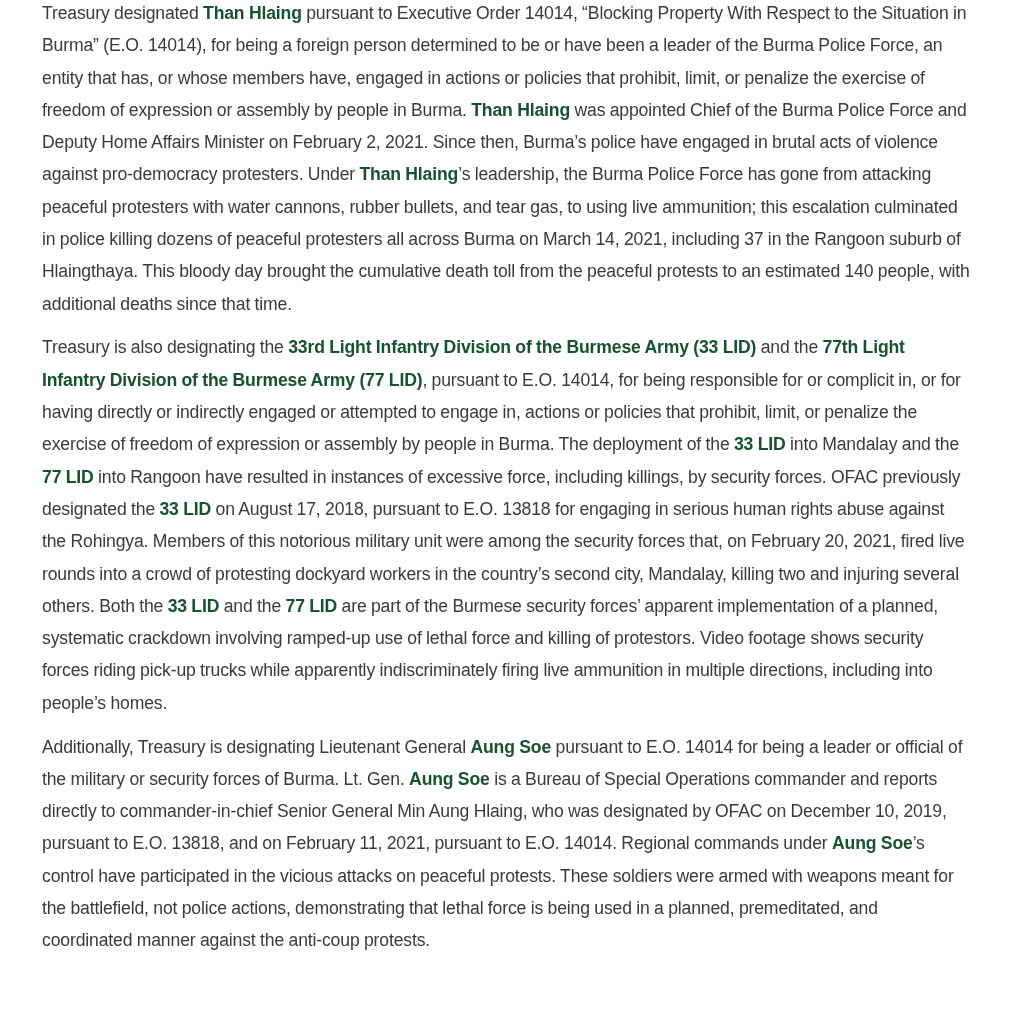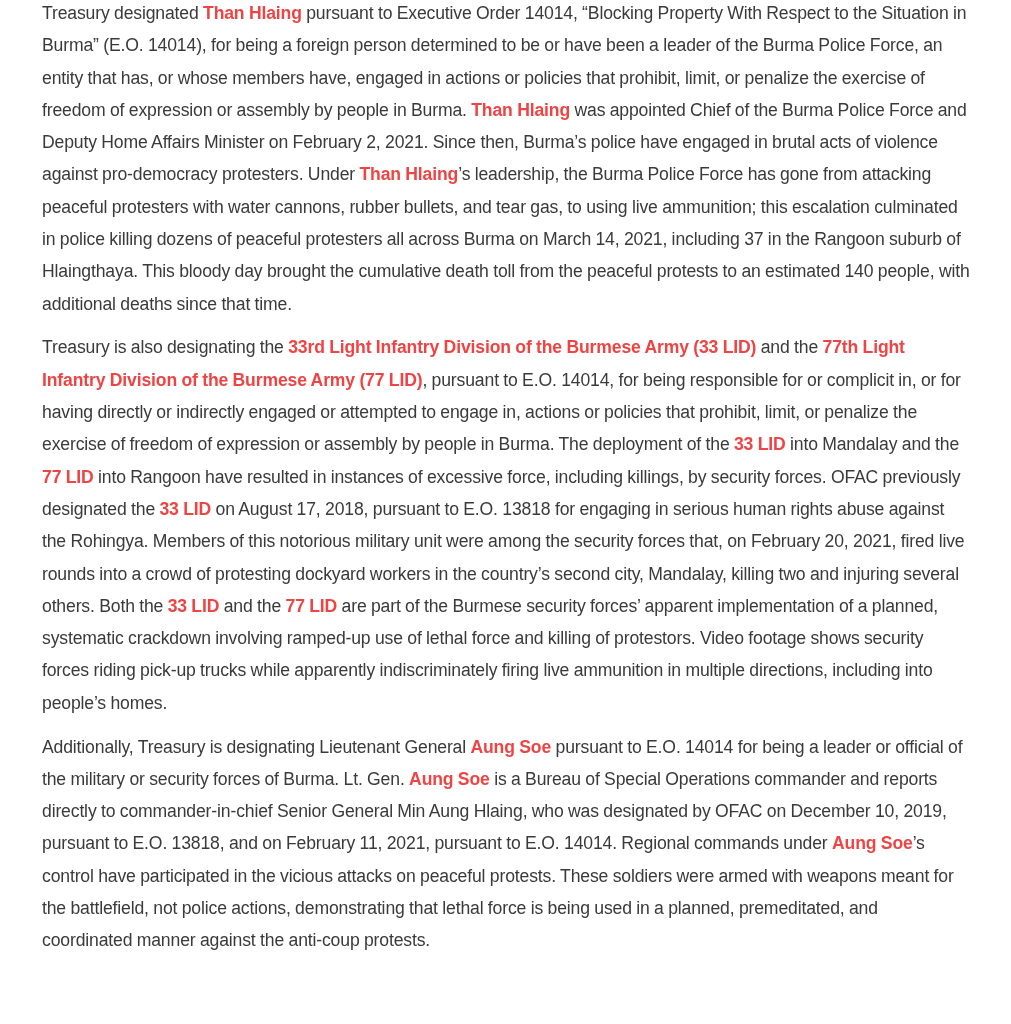--- a/index.html
+++ b/index.html
@@ -23,21 +23,21 @@
       line-height: 32.3px;
       color: #3a3a3a;
       letter-spacing: -0.15px;
       word-spacing: -0.3px;
     }
     .article p {
       margin: 0 0 11.5px 0;
     }
     .article b {
       font-weight: bold;
-      color: #ef4444;
+      color: #14532d;
     }
   </style>
 </head>
 <body>
 
 <div class="article" id="article">
     <p><span>Treasury designated </span><b>Than Hlaing</b><span> pursuant to Executive Order 14014, “Blocking Property With Respect to the Situation in Burma” (E.O. 14014), for being a foreign person determined to be or have been a leader of the Burma Police Force, an entity that has, or whose members have, engaged in actions or policies that prohibit, limit, or penalize the exercise of freedom of expression or assembly by people in Burma. </span><b>Than Hlaing</b><span> was appointed Chief of the Burma Police Force and Deputy Home Affairs Minister on February 2, 2021. Since then, Burma’s police have engaged in brutal acts of violence against pro-democracy protesters. Under </span><b>Than Hlaing</b><span>’s leadership, the Burma Police Force has gone from attacking peaceful protesters with water cannons, rubber bullets, and tear gas, to using live ammunition; this escalation culminated in police killing dozens of peaceful protesters all across Burma on March 14, 2021, including 37 in the Rangoon suburb of Hlaingthaya. This bloody day brought the cumulative death toll from the peaceful protests to an estimated 140 people, with additional deaths since that time.</span></p>
     <p><span>Treasury is also designating the </span><b>33rd Light Infantry Division of the Burmese Army (33 LID)</b><span> and the </span><b>77th Light Infantry Division of the Burmese Army (77 LID)</b><span>, pursuant to E.O. 14014, for being responsible for or complicit in, or for having directly or indirectly engaged or attempted to engage in, actions or policies that prohibit, limit, or penalize the exercise of freedom of expression or assembly by people in Burma. The deployment of the </span><b>33 LID</b><span> into Mandalay and the </span><b>77 LID</b><span> into Rangoon have resulted in instances of excessive force, including killings, by security forces. OFAC previously designated the </span><b>33 LID</b><span> on August 17, 2018, pursuant to E.O. 13818 for engaging in serious human rights abuse against the Rohingya. Members of this notorious military unit were among the security forces that, on February 20, 2021, fired live rounds into a crowd of protesting dockyard workers in the country’s second city, Mandalay, killing two and injuring several others. Both the </span><b>33 LID</b><span> and the </span><b>77 LID</b><span> are part of the Burmese security forces’ apparent implementation of a planned, systematic crackdown involving ramped-up use of lethal force and killing of protestors. Video footage shows security forces riding pick-up trucks while apparently indiscriminately firing live ammunition in multiple directions, including into people’s homes.</span></p>
     <p><span>Additionally, Treasury is designating Lieutenant General </span><b>Aung Soe</b><span> pursuant to E.O. 14014 for being a leader or official of the military or security forces of Burma. Lt. Gen. </span><b>Aung Soe</b><span> is a Bureau of Special Operations commander and reports directly to commander-in-chief Senior General Min Aung Hlaing, who was designated by OFAC on December 10, 2019, pursuant to E.O. 13818, and on February 11, 2021, pursuant to E.O. 14014. Regional commands under </span><b>Aung Soe</b><span>’s control have participated in the vicious attacks on peaceful protests. These soldiers were armed with weapons meant for the battlefield, not police actions, demonstrating that lethal force is being used in a planned, premeditated, and coordinated manner against the anti-coup protests.</span></p>
   </div>

